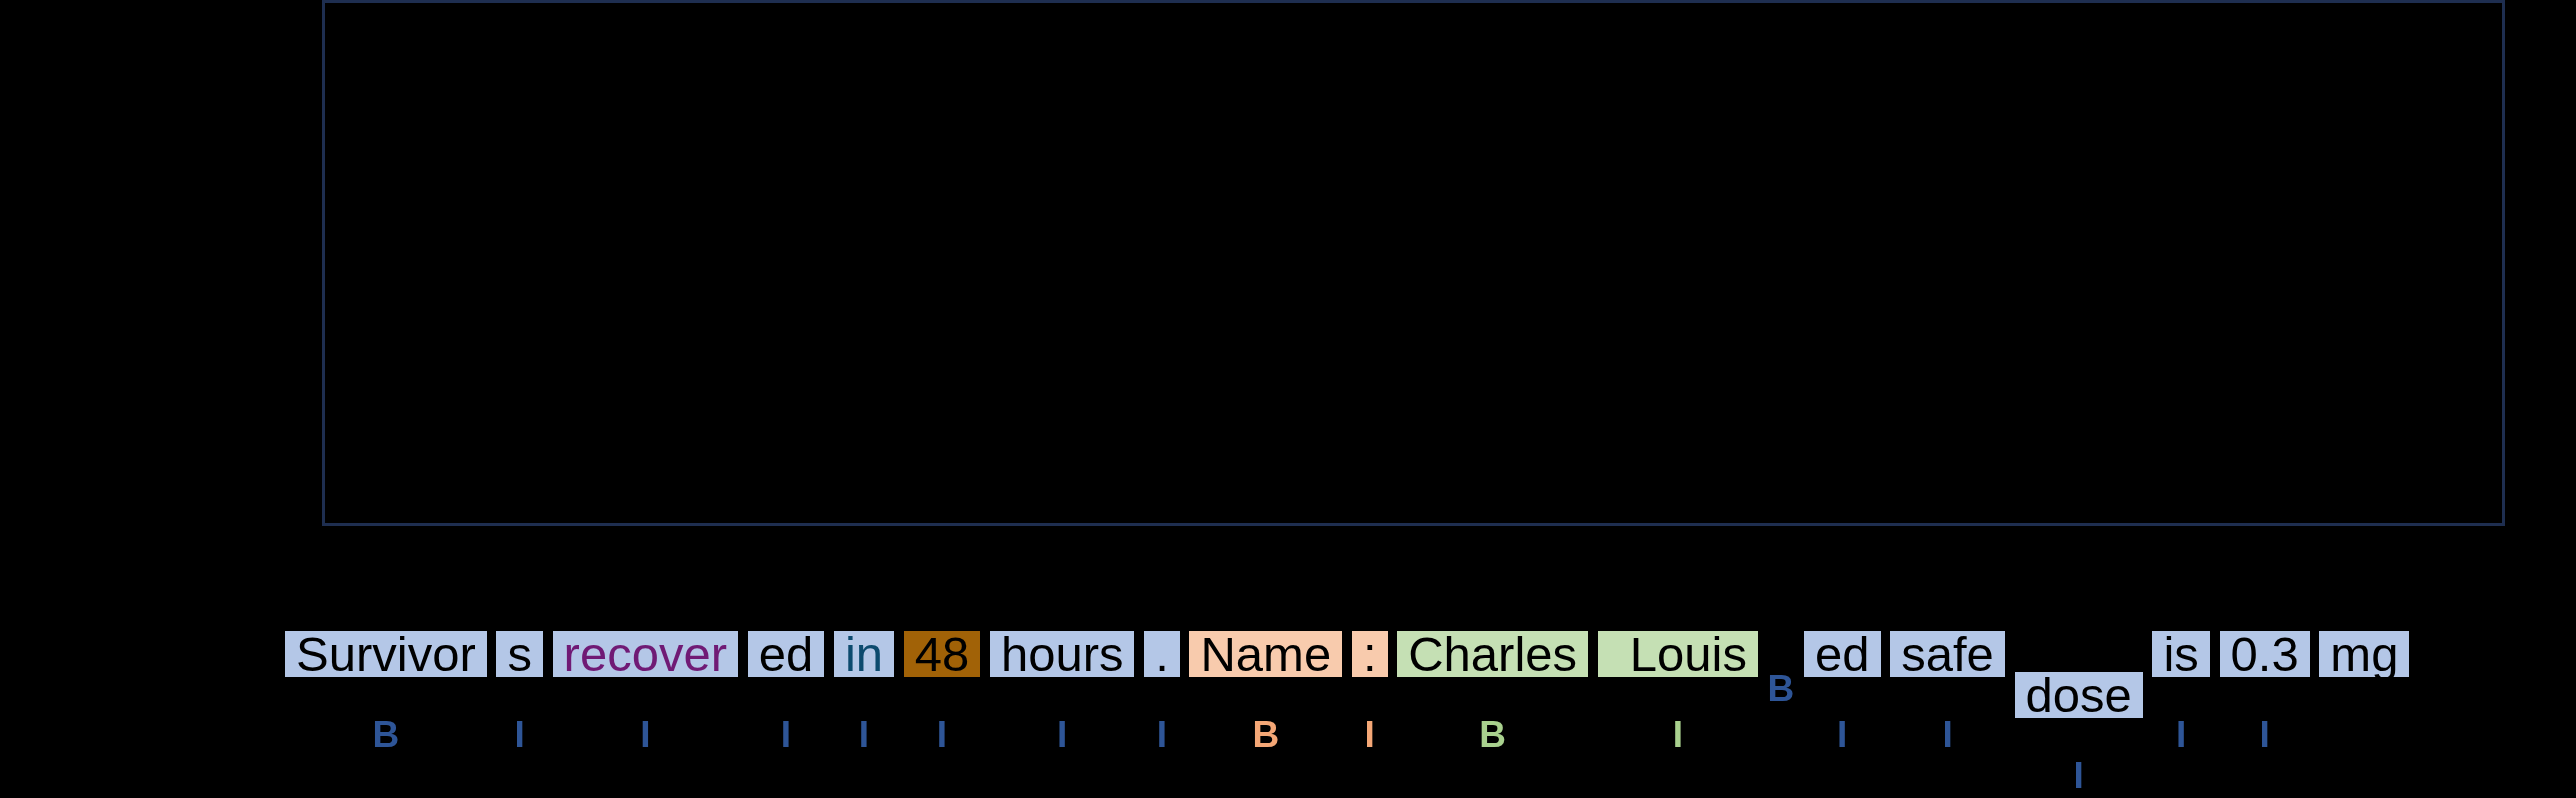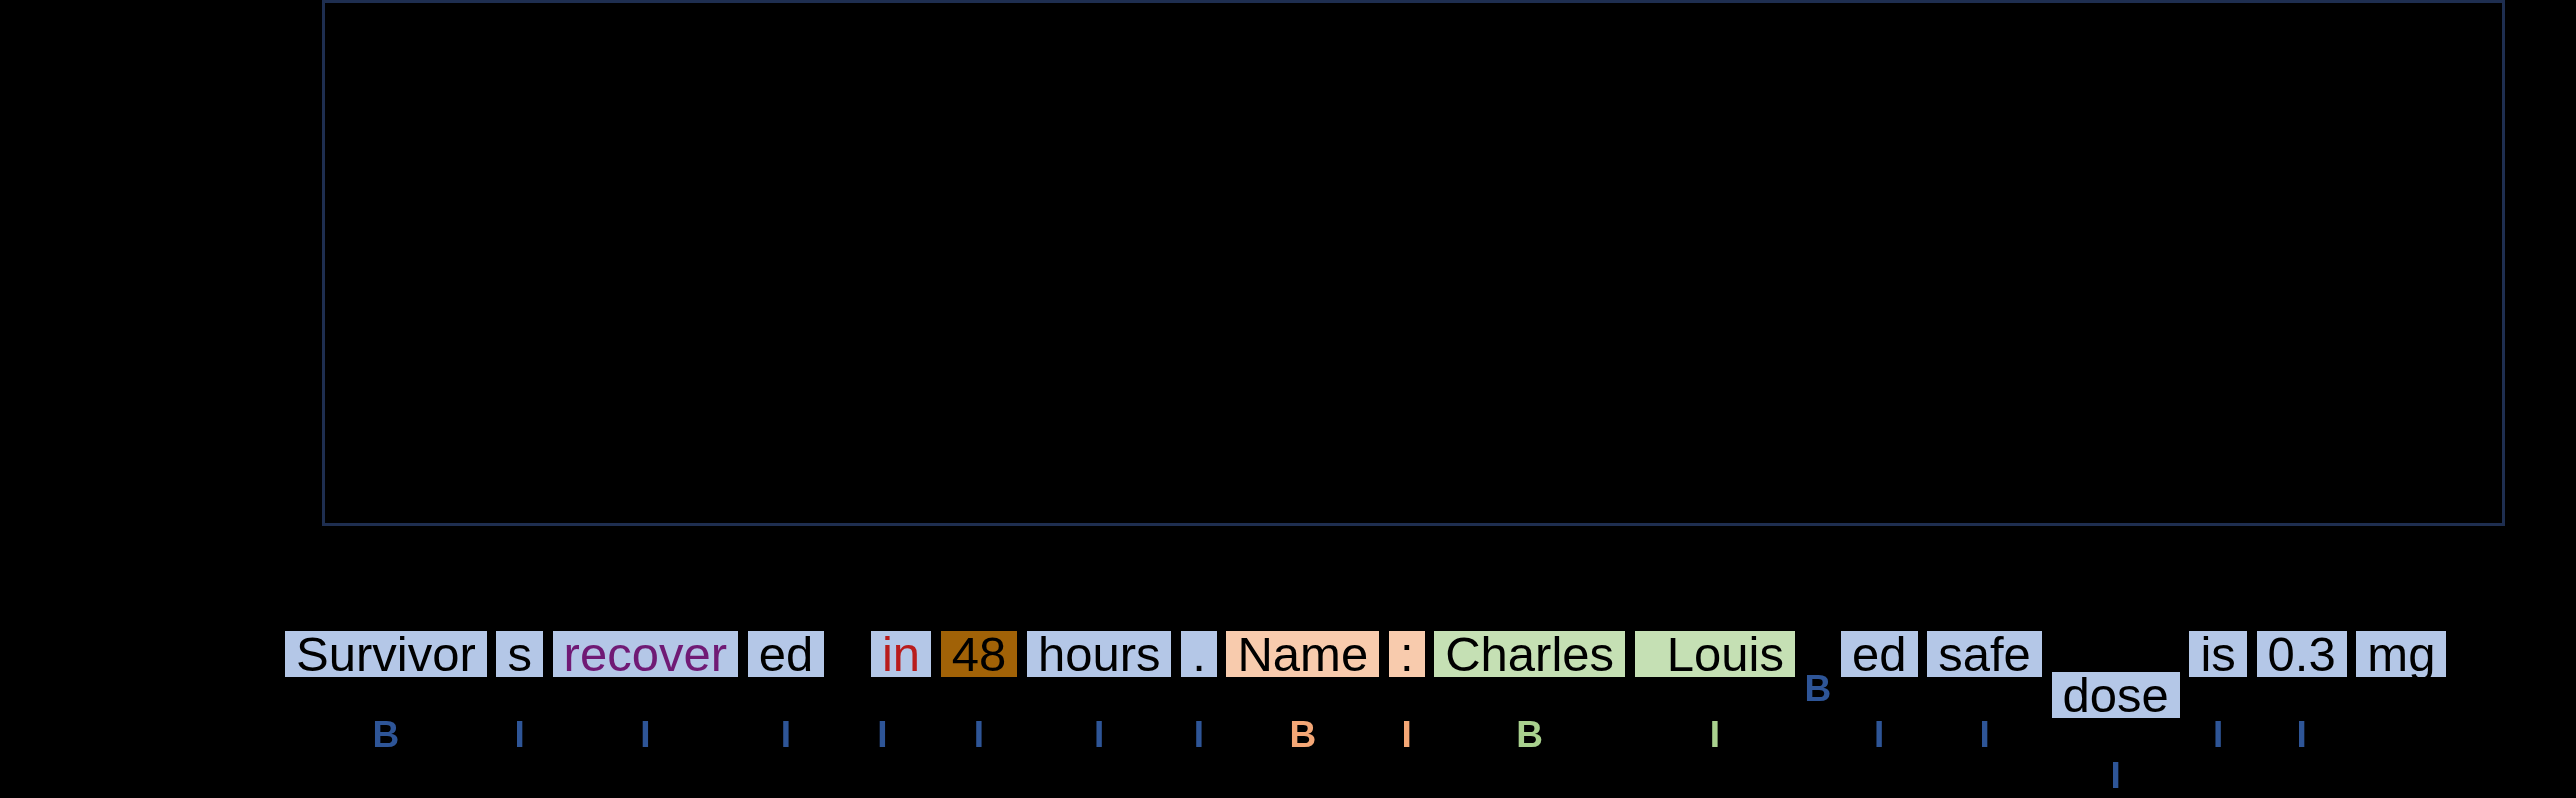--- a/index.html
+++ b/index.html
@@ -76,21 +76,21 @@
       </div>
       <div class="cell">
         <div class="token" style="background: rgb(180, 199, 231); color: #701a75; text-align: center;">recover</div>
         <div class="tag" style="color: rgb(46, 85, 151);">I</div>
       </div>
       <div class="cell">
         <div class="token" style="background: rgb(180, 199, 231); color: rgb(0, 0, 0);">ed</div>
         <div class="tag" style="color: rgb(46, 85, 151);">I</div>
       </div>
       <div class="cell">
-        <div class="token" style="background: rgb(180, 199, 231); color: #b91c1c; margin-left: 37px;">in</div>
+        <div class="token" style="background: rgb(180, 199, 231); color: #0c4a6e;">in</div>
         <div class="tag" style="color: rgb(46, 85, 151);">I</div>
       </div>
       <div class="cell">
         <div class="token" style="background: #a16207; color: rgb(0, 0, 0);">48</div>
         <div class="tag" style="color: rgb(46, 85, 151);">I</div>
       </div>
       <div class="cell">
         <div class="token" style="background: rgb(180, 199, 231); color: rgb(0, 0, 0);">hours</div>
         <div class="tag" style="color: rgb(46, 85, 151);">I</div>
       </div>

